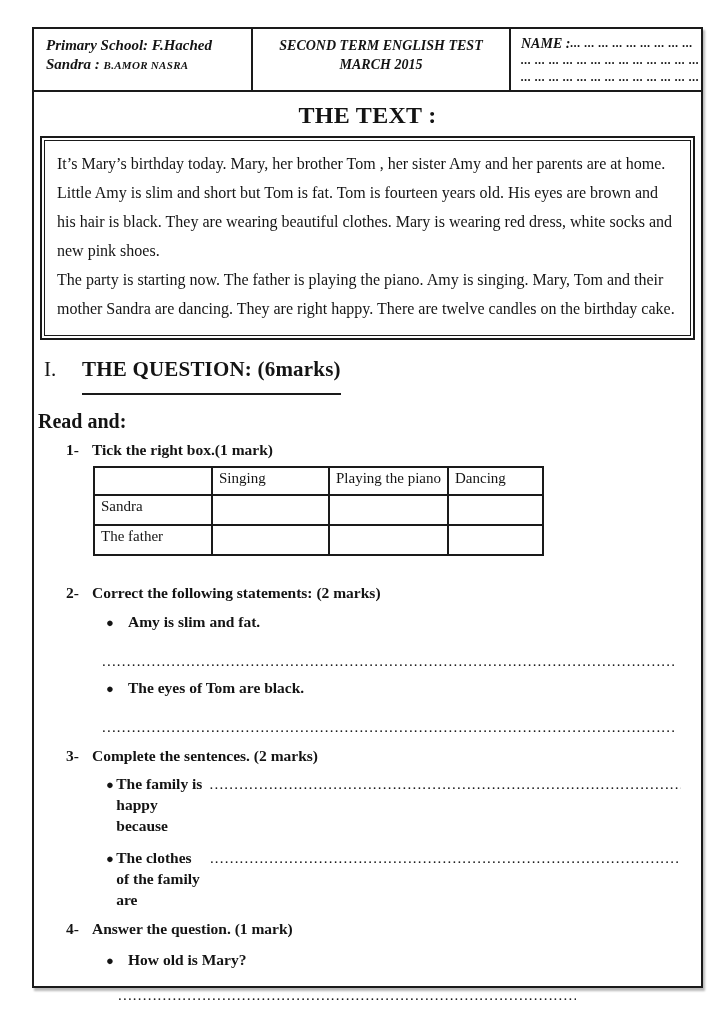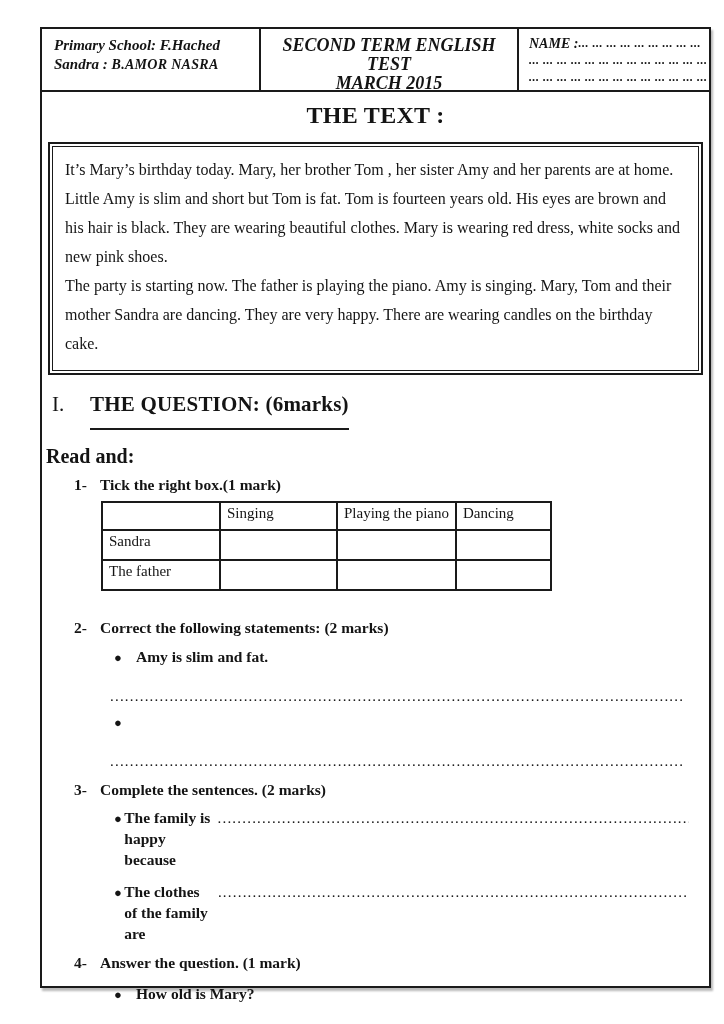--- a/index.html
+++ b/index.html
@@ -5,47 +5,47 @@
   * { margin: 0; padding: 0; box-sizing: border-box; }
   html, body {
     width: 724px; height: 1024px;
     background: #ffffff;
     font-family: "Liberation Serif", "DejaVu Serif", serif;
     color: #141414;
     overflow: hidden;
   }
   .sheet {
     position: absolute;
-    left: 40px; top: 27px;
+    left: 32px; top: 27px;
     width: 671px; height: 961px;
     border: 2px solid #1a1a1a;
     background: #ffffff;
     box-shadow: 2px 3px 2px rgba(0,0,0,0.28);
   }
   
   .header-table {
     display: flex;
     width: 100%; height: 63px;
     border-bottom: 2px solid #1a1a1a;
   }
   .hcell { border-right: 2px solid #1a1a1a; }
   .hcell:last-child { border-right: none; }
   .hcell-school {
     flex: 0 0 219px;
     padding: 7px 6px 0 12px;
     font-weight: bold; font-style: italic;
     font-size: 15px; line-height: 19px;
   }
-  .teacher-name { font-size: 14px; letter-spacing: 0.3px; }
+  .teacher-name { font-size: 11px; letter-spacing: 0.3px; }
   .hcell-title {
     flex: 0 0 258px;
     padding-top: 7px;
     text-align: center;
     font-weight: bold; font-style: italic;
-    font-size: 18px; line-height: 19px;
+    font-size: 14px; line-height: 19px;
   }
   .hcell-name {
     flex: 1 1 auto;
     padding: 6px 8px 0 10px;
     font-weight: bold; font-style: italic;
     font-size: 14px; line-height: 17px;
   }
   .name-line { display: flex; overflow: hidden; white-space: nowrap; }
   .name-dots {
     font-size: 12px; letter-spacing: 0.5px; font-weight: bold;
@@ -53,21 +53,21 @@
   }
   
   .text-heading {
     margin-top: 12px;
     text-align: center;
     font-weight: bold;
     font-size: 24px; line-height: 22px;
     letter-spacing: 0.3px;
   }
   .textbox-outer {
-    margin: 16px 6px 0 6px;
+    margin: 10px 6px 0 6px;
     border: 2px solid #1a1a1a;
     padding: 2px;
   }
   .textbox-inner {
     border: 1px solid #1a1a1a;
     padding: 8px 14px 12px 12px;
   }
   .textbox-inner p {
     font-size: 16px;
     line-height: 29px;
@@ -182,21 +182,21 @@
       <div class="name-dots">... ... ... ... ... ... ... ... ... ... ... ... ...</div>
     </div>
   </div>
 
   <div class="text-heading">THE TEXT :</div>
 
   <div class="textbox-outer">
     <div class="textbox-inner">
       <p>It’s Mary’s birthday today. Mary, her brother Tom , her sister Amy and her parents are at home.</p>
       <p>Little Amy is slim and short but Tom is fat. Tom is fourteen years old. His eyes are brown and his hair is black. They are wearing beautiful clothes. Mary is wearing red dress, white socks and new pink shoes.</p>
-      <p>The party is starting now. The father is playing the piano. Amy is singing. Mary, Tom and their mother Sandra are dancing. They are very happy.  There are wearing candles on the birthday cake.</p>
+      <p>The party is starting now. The father is playing the piano. Amy is singing. Mary, Tom and their mother Sandra are dancing. They are right happy.  There are twelve candles on the birthday cake.</p>
     </div>
   </div>
 
   <div class="q-heading">
     <span class="q-numeral">I.</span>
     <span class="q-heading-text">THE QUESTION: (6marks)</span>
   </div>
 
   <div class="read-and">Read and:</div>
 
@@ -234,20 +234,21 @@
   </div>
   <div class="bullet-row bullet-amy">
     <span class="bullet-glyph">●</span>
     <span>Amy is slim and fat.</span>
   </div>
   <div class="dotline">
     <span class="dots">............................................................................................................................................................................................................</span>
   </div>
   <div class="bullet-row bullet-eyes">
     <span class="bullet-glyph">●</span>
+    <span>The eyes of Tom are black.</span>
   </div>
   <div class="dotline">
     <span class="dots">............................................................................................................................................................................................................</span>
   </div>
 
   <div class="q-line q3">
     <span class="q-num">3-</span>
     <span>Complete the sentences. (2 marks)</span>
   </div>
   <div class="bullet-row bullet-family">

